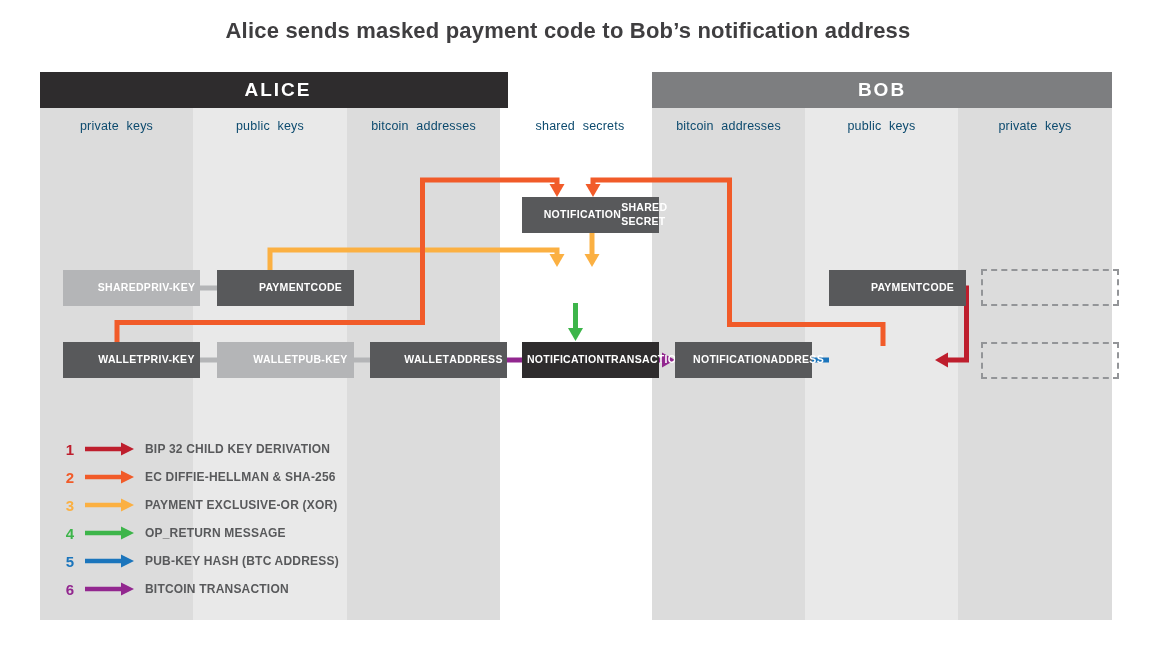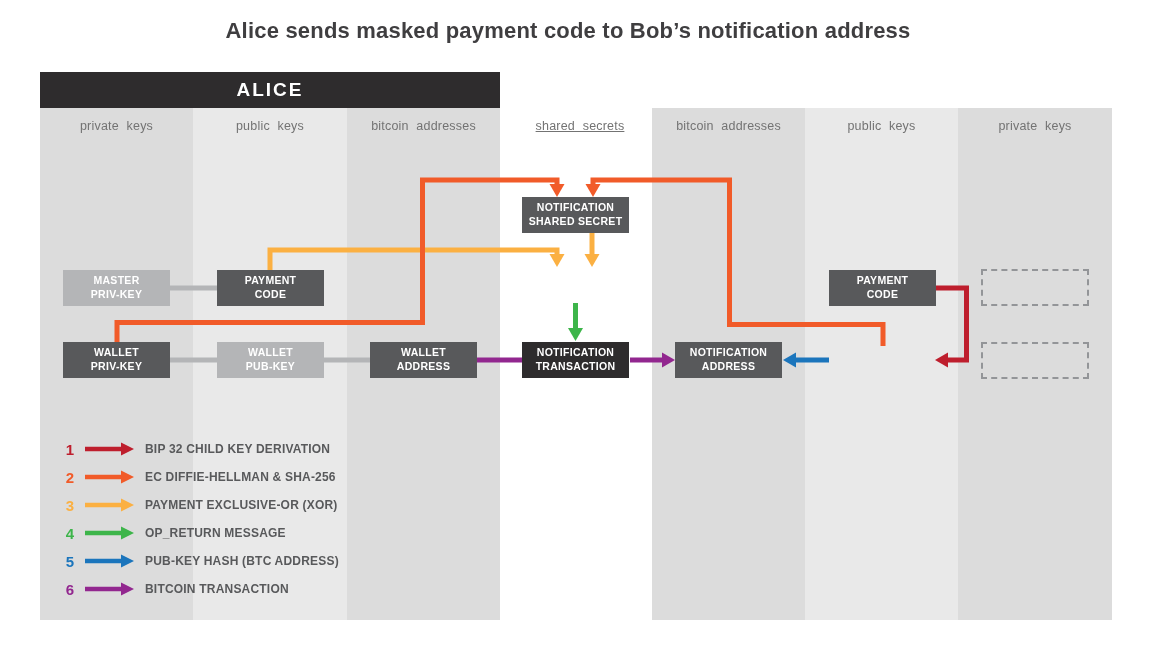--- a/index.html
+++ b/index.html
@@ -5,28 +5,28 @@
   html,body{margin:0;padding:0;background:#ffffff;}
   .page{position:relative;width:1152px;height:648px;background:#ffffff;overflow:hidden;
         font-family:"Liberation Sans", sans-serif;}
   .title{position:absolute;left:0;top:18px;width:1136px;text-align:center;
          font-size:22px;font-weight:bold;color:#3f3e40;letter-spacing:0.2px;}
   .band{position:absolute;top:108px;height:512px;}
   .band.dark{background:#dcdcdc;}
   .band.light{background:#e9e9e9;}
   .hdr{position:absolute;top:72px;height:36px;display:flex;align-items:center;justify-content:center;
        color:#ffffff;font-size:19px;font-weight:bold;letter-spacing:2px;}
-  .hdr.alice{left:40px;width:460px;background:#2e2c2d;}
+  .hdr.alice{left:40px;width:460px;background:#2e2c2d;padding-left:8px;}
   .hdr.bob{left:652px;width:460px;background:#7d7e80;}
   .collabel{position:absolute;top:110px;height:32px;display:flex;align-items:center;justify-content:center;
-            font-size:12.5px;color:#737373;word-spacing:4px;letter-spacing:0.2px;}
+            font-size:12.5px;color:#0c4a6e;word-spacing:4px;letter-spacing:0.2px;}
   svg.flows{position:absolute;left:0;top:0;width:1152px;height:648px;z-index:2;pointer-events:none;}
-  .box{position:absolute;width:107px;height:36px;display:flex;flex-direction:column;align-items:center;
+  .box{position:absolute;width:107px;height:36px;display:flex;align-items:center;
        justify-content:center;color:#ffffff;font-size:10.5px;font-weight:bold;letter-spacing:0.3px;
-       line-height:1.3;text-align:right;z-index:3;}
+       line-height:1.3;text-align:left;z-index:3;padding-left:30px;}
   .box.dark{background:#58595b;}
   .box.light{background:#b4b5b7;}
   .box.black{background:#2e2c2d;}
   .box.dashed{background:transparent;border:2px dashed #939598;width:104px;height:33px;}
   .legend{position:absolute;left:56px;top:440px;z-index:3;display:flex;flex-direction:column;gap:10px;}
   .lrow{display:flex;align-items:center;height:18px;}
   .lnum{width:18px;text-align:right;font-size:15px;font-weight:bold;margin-right:9px;}
   .lnum.c1{color:#be1e2d}.lnum.c2{color:#f15b29}.lnum.c3{color:#fbb042}
   .lnum.c4{color:#3db54a}.lnum.c5{color:#1b75bc}.lnum.c6{color:#92278f}
   .larrow{width:52px;height:14px;margin-right:10px;}
@@ -40,25 +40,26 @@
   <div class="title">Alice sends masked payment code to Bob’s notification address</div>
 
   <div class="band dark" style="left:40px;width:153px;"></div>
   <div class="band light" style="left:193px;width:154px;"></div>
   <div class="band dark" style="left:347px;width:153px;"></div>
   <div class="band dark" style="left:652px;width:153px;"></div>
   <div class="band light" style="left:805px;width:153px;"></div>
   <div class="band dark" style="left:958px;width:154px;"></div>
 
   <div class="hdr alice">ALICE</div>
+  <div class="hdr bob">BOB</div>
 
   <div class="collabel" style="left:40px;width:153px;">private keys</div>
   <div class="collabel" style="left:193px;width:154px;">public keys</div>
   <div class="collabel" style="left:347px;width:153px;">bitcoin addresses</div>
-  <div class="collabel" style="left:500px;width:160px;text-decoration:underline;">shared secrets</div>
+  <div class="collabel" style="left:500px;width:160px;">shared secrets</div>
   <div class="collabel" style="left:652px;width:153px;">bitcoin addresses</div>
   <div class="collabel" style="left:805px;width:153px;">public keys</div>
   <div class="collabel" style="left:958px;width:154px;">private keys</div>
 
   <svg class="flows" viewBox="0 0 1152 648">
 
     <g>
       <path d="M170,288 L217,288" fill="none" stroke-width="5" stroke="#b4b5b7"></path>
     </g>
     <g>
@@ -104,21 +105,21 @@
       <polygon points="796,352.5 796,367.5 783,360" fill="#1b75bc"></polygon>
     </g>
 
     <g>
       <path d="M935,288 L966.5,288 L966.5,360 L948,360" fill="none" stroke-width="5" stroke="#be1e2d"></path>
       <polygon points="948,352.5 948,367.5 935,360" fill="#be1e2d"></polygon>
     </g>
   </svg>
 
   <div class="box light" style="left:63px;top:270px;">
-    <span>MASTER</span>
+    <span>SHARED</span>
     <span>PRIV-KEY</span>
   </div>
   <div class="box dark" style="left:217px;top:270px;">
     <span>PAYMENT</span>
     <span>CODE</span>
   </div>
   <div class="box dark" style="left:63px;top:342px;">
     <span>WALLET</span>
     <span>PRIV-KEY</span>
   </div>

